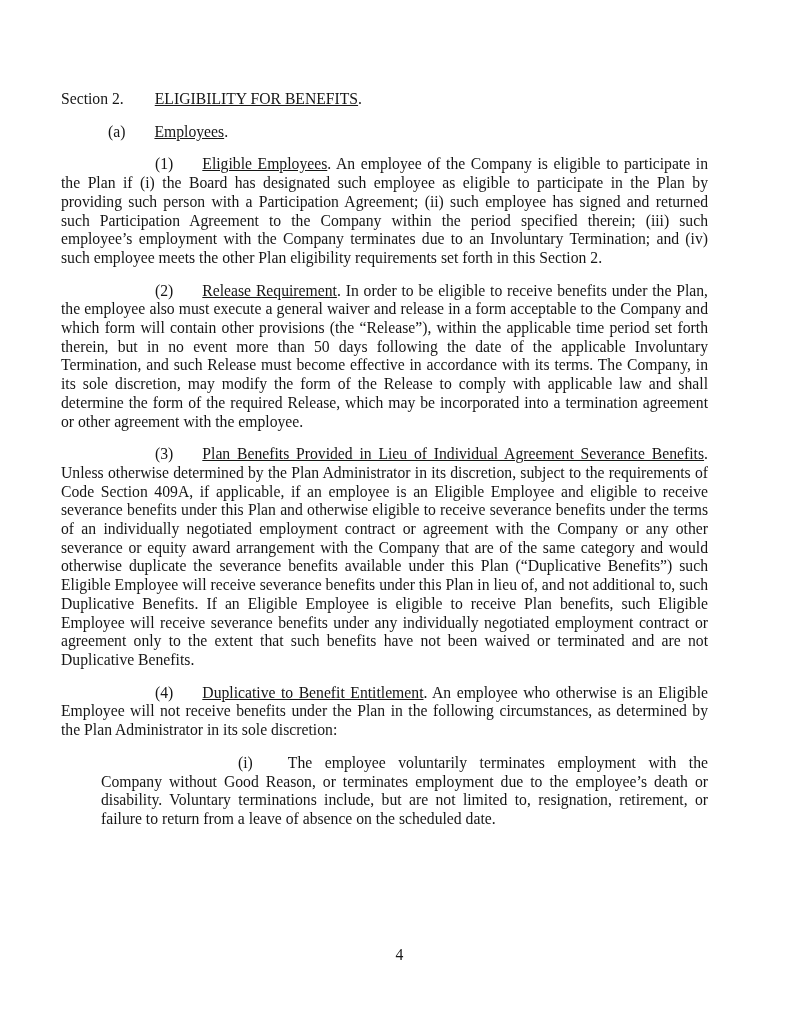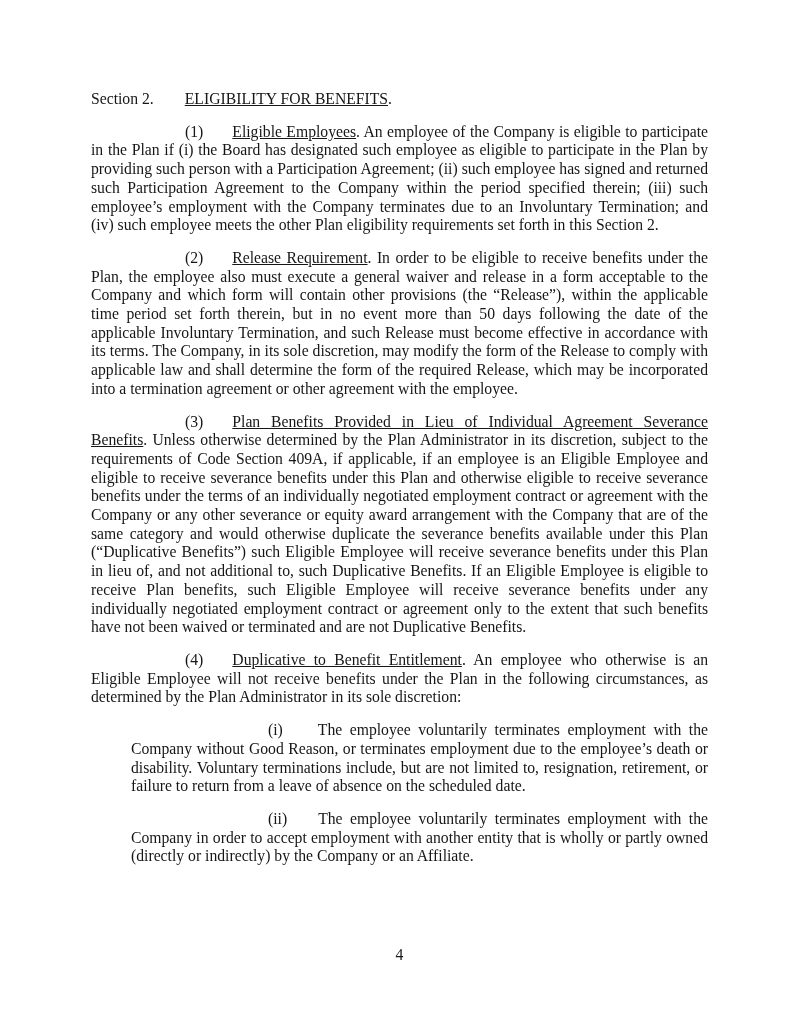--- a/index.html
+++ b/index.html
@@ -9,21 +9,21 @@
   }
   body {
     width: 799px;
     height: 1034px;
     position: relative;
     overflow: hidden;
     font-family: "Liberation Serif", "DejaVu Serif", serif;
     color: #161616;
   }
   .page {
-    padding: 90px 91px 0 91px;
+    padding: 90px 91px 0 61px;
     box-sizing: border-box;
     font-family: Liberation Serif, serif;
   }
   .line, .para {
     margin: 14px 0 0 0;
     font-size: 15.7px;
     line-height: 18.7px;
     text-align: justify;
   }
   .line.first { margin-top: 0; }
@@ -45,28 +45,28 @@
     line-height: 18.7px;
   }
 </style>
 </head>
 <body>
 
 <div class="page">
 
   <p class="line first"><span>Section 2.</span><span class="tab t31"></span><span class="u">ELIGIBILITY FOR BENEFITS</span><span>.</span></p>
 
+  <p class="line indent-half"><span>(a)</span><span class="tab t29"></span><span class="u">Employees</span><span>.</span></p>
 
   <p class="para indent-one"><span>(1)</span><span class="tab t29"></span><span class="u">Eligible Employees</span><span>. An employee of the Company is eligible to participate in the Plan if (i) the Board has designated such employee as eligible to participate in the Plan by providing such person with a Participation Agreement; (ii) such employee has signed and returned such Participation Agreement to the Company within the period specified therein; (iii) such employee’s employment with the Company terminates due to an Involuntary Termination; and (iv) such employee meets the other Plan eligibility requirements set forth in this Section 2.</span></p>
 
   <p class="para indent-one"><span>(2)</span><span class="tab t29"></span><span class="u">Release Requirement</span><span>. In order to be eligible to receive benefits under the Plan, the employee also must execute a general waiver and release in a form acceptable to the Company and which form will contain other provisions (the “Release”), within the applicable time period set forth therein, but in no event more than 50 days following the date of the applicable Involuntary Termination, and such Release must become effective in accordance with its terms. The Company, in its sole discretion, may modify the form of the Release to comply with applicable law and shall determine the form of the required Release, which may be incorporated into a termination agreement or other agreement with the employee.</span></p>
 
   <p class="para indent-one"><span>(3)</span><span class="tab t29"></span><span class="u">Plan Benefits Provided in Lieu of Individual Agreement Severance Benefits</span><span>. Unless otherwise determined by the Plan Administrator in its discretion, subject to the requirements of Code Section 409A, if applicable, if an employee is an Eligible Employee and eligible to receive severance benefits under this Plan and otherwise eligible to receive severance benefits under the terms of an individually negotiated employment contract or agreement with the Company or any other severance or equity award arrangement with the Company that are of the same category and would otherwise duplicate the severance benefits available under this Plan (“Duplicative Benefits”) such Eligible Employee will receive severance benefits under this Plan in lieu of, and not additional to, such Duplicative Benefits. If an Eligible Employee is eligible to receive Plan benefits, such Eligible Employee will receive severance benefits under any individually negotiated employment contract or agreement only to the extent that such benefits have not been waived or terminated and are not Duplicative Benefits.</span></p>
 
   <p class="para indent-one"><span>(4)</span><span class="tab t29"></span><span class="u">Duplicative to Benefit Entitlement</span><span>. An employee who otherwise is an Eligible Employee will not receive benefits under the Plan in the following circumstances, as determined by the Plan Administrator in its sole discretion:</span></p>
 
   <p class="para indent-sub"><span>(i)</span><span class="tab t35"></span><span>The employee voluntarily terminates employment with the Company without Good Reason, or terminates employment due to the employee’s death or disability. Voluntary terminations include, but are not limited to, resignation, retirement, or failure to return from a leave of absence on the scheduled date.</span></p>
 
-  <p class="para indent-sub"><span>(ii)</span><span class="tab t31"></span><span>The employee voluntarily terminates employment with the Company in order to accept employment with another entity that is wholly or partly owned (directly or indirectly) by the Company or an Affiliate.</span></p>
 
 </div>
 
 <div class="footer">4</div>
 
 </body></html>

